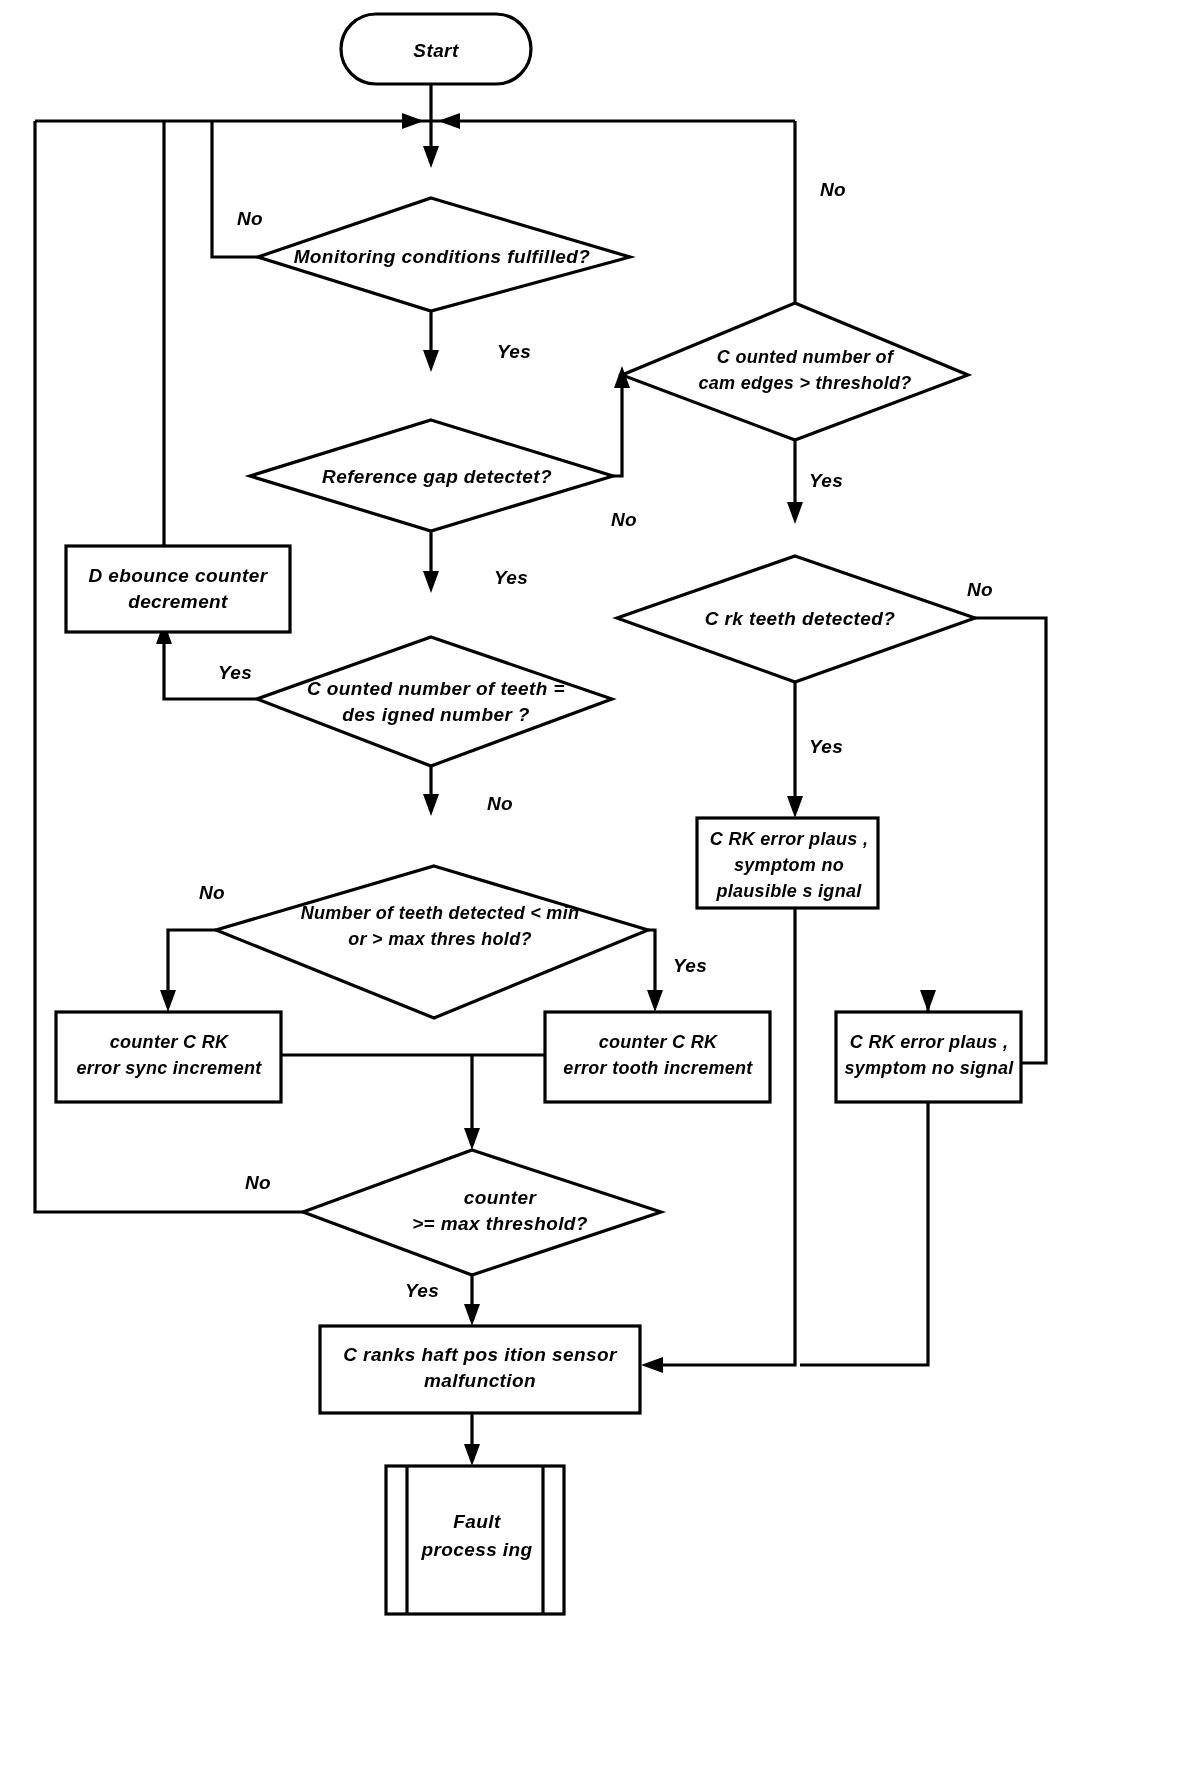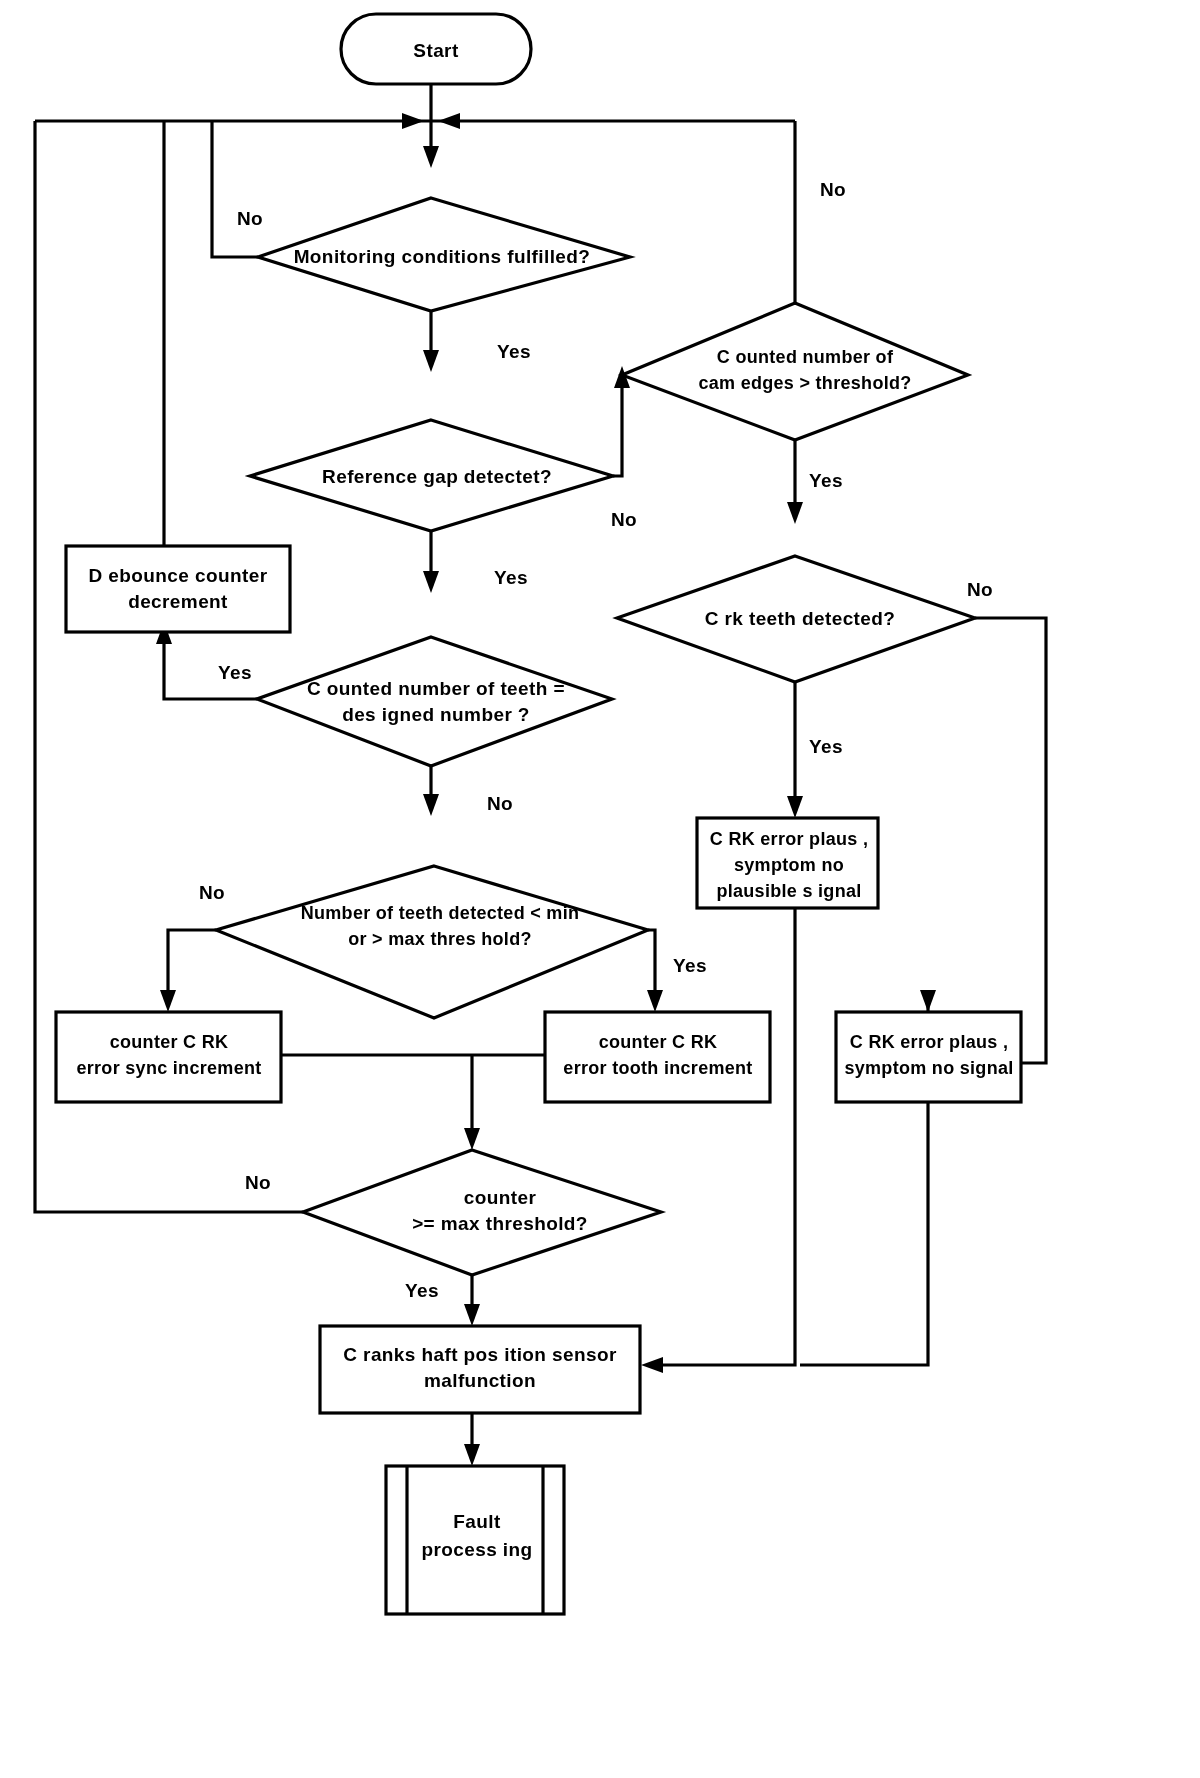--- a/index.html
+++ b/index.html
@@ -10,20 +10,21 @@
   body {
     width: 1200px;
     height: 1778px;
     font-family: "Liberation Sans", sans-serif;
     overflow: hidden;
   }
   #flow-root {
     position: relative;
     width: 1200px;
     height: 1602px;
+    font-style: italic;
   }
   svg#flowchart {
     display: block;
     width: 1200px;
     height: 1778px;
   }
   .shape-stroke {
     fill: #ffffff;
     stroke: #000000;
     stroke-width: 3.2;

